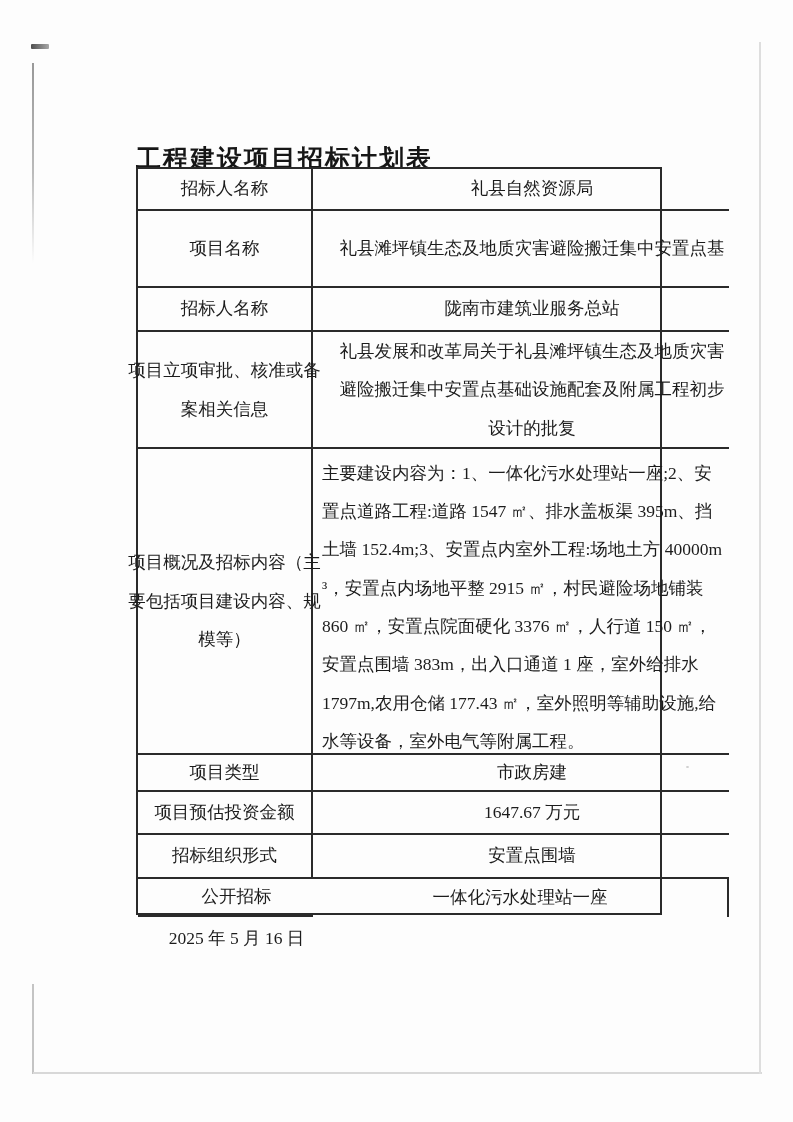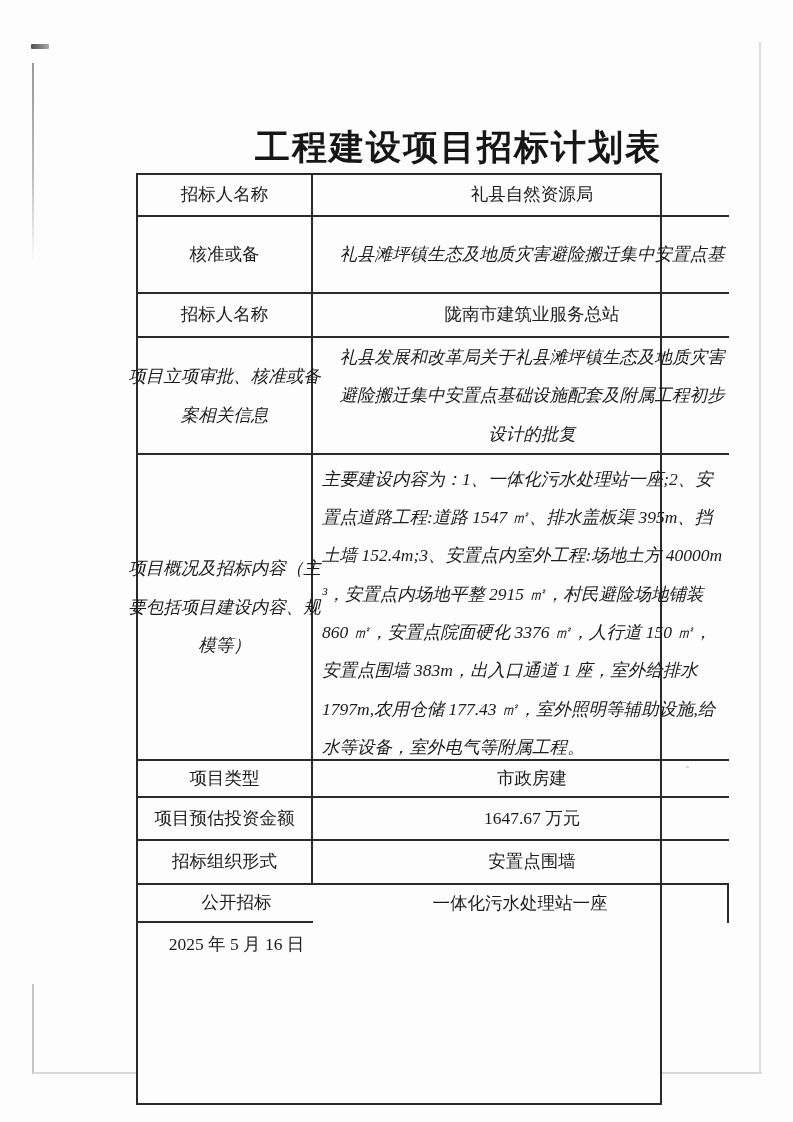--- a/index.html
+++ b/index.html
@@ -8,49 +8,49 @@
     background:#fcfcfc;
     font-family:"Liberation Serif","DejaVu Serif",serif;
     color:#1f1f1f;
     position:relative;
     overflow:hidden;
   }
   .page{position:absolute;inset:0;background:#fdfdfd;}
 
   
   .doc-title{
-    position:absolute;left:136px;top:124px;width:526px;
-    text-align:right;
-    font-size:35px;font-weight:bold;letter-spacing:2px;
+    position:absolute;left:136px;top:142px;width:526px;
+    text-align:left;
+    font-size:25px;font-weight:bold;letter-spacing:2px;
     color:#161616;
   }
 
   
   .plan-table{
-    position:absolute;left:136px;top:173px;
-    width:526px;height:932px;
+    position:absolute;left:136px;top:167px;
+    width:526px;height:748px;
     box-sizing:border-box;
     border:2.5px solid #2a2a2a;
     display:grid;
     grid-template-columns:175px 1fr;
     grid-template-rows:42px 77px 44px 117px 306px 37px 43px 44px 38px 43px;
     background:#fdfdfd;
   }
   .cell{
     box-sizing:border-box;
     display:flex;flex-direction:column;
     align-items:center;justify-content:center;
     font-size:17.5px;font-weight:500;
     line-height:1.25;
     color:#1c1c1c;
   }
   .label-cell{border-right:2px solid #2a2a2a;text-align:center;}
   .value-cell{text-align:center;padding-left:22px;}
   .bb{border-bottom:2px solid #2a2a2a;}
-  .ml .line{line-height:38.5px;height:38.5px;white-space:nowrap;font-style:italic;}
+  .ml .line{line-height:38.5px;height:38.5px;white-space:nowrap;}
   .value-cell.left-text{align-items:stretch;text-align:left;padding:0 7px 0 9px;margin-top:12px;}
   .value-cell.left-text .line{line-height:38.3px;height:38.3px;white-space:nowrap;}
 
   
   .artifact{position:absolute;pointer-events:none;}
   .a-dash{left:31px;top:44px;width:18px;height:5px;
           background:linear-gradient(to right,#4f4f4f,#a8a8a8);border-radius:1px;}
   .a-vline-top{left:32px;top:63px;width:2px;height:200px;
           background:linear-gradient(to bottom,#999 0%,#bbb 55%,rgba(180,180,180,0) 100%);}
   .a-vline-bottom{left:32px;top:984px;width:2px;height:90px;background:#c4c4c4;}
@@ -70,21 +70,21 @@
   <div class="artifact a-vline-right"></div>
   <div class="artifact a-speck"></div>
 
   <div class="doc-title">工程建设项目招标计划表</div>
 
   <div class="plan-table">
 
     <div class="cell label-cell bb">招标人名称</div>
     <div class="cell value-cell bb">礼县自然资源局</div>
 
-    <div class="cell label-cell bb">核准或备</div>
+    <div class="cell label-cell bb">项目名称</div>
     <div class="cell value-cell bb ml">
       <div class="line">礼县滩坪镇生态及地质灾害避险搬迁集中安置点基</div>
     </div>
 
     <div class="cell label-cell bb">招标人名称</div>
     <div class="cell value-cell bb">陇南市建筑业服务总站</div>
 
     <div class="cell label-cell bb ml">
       <div class="line">项目立项审批、核准或备</div>
       <div class="line">案相关信息</div>

